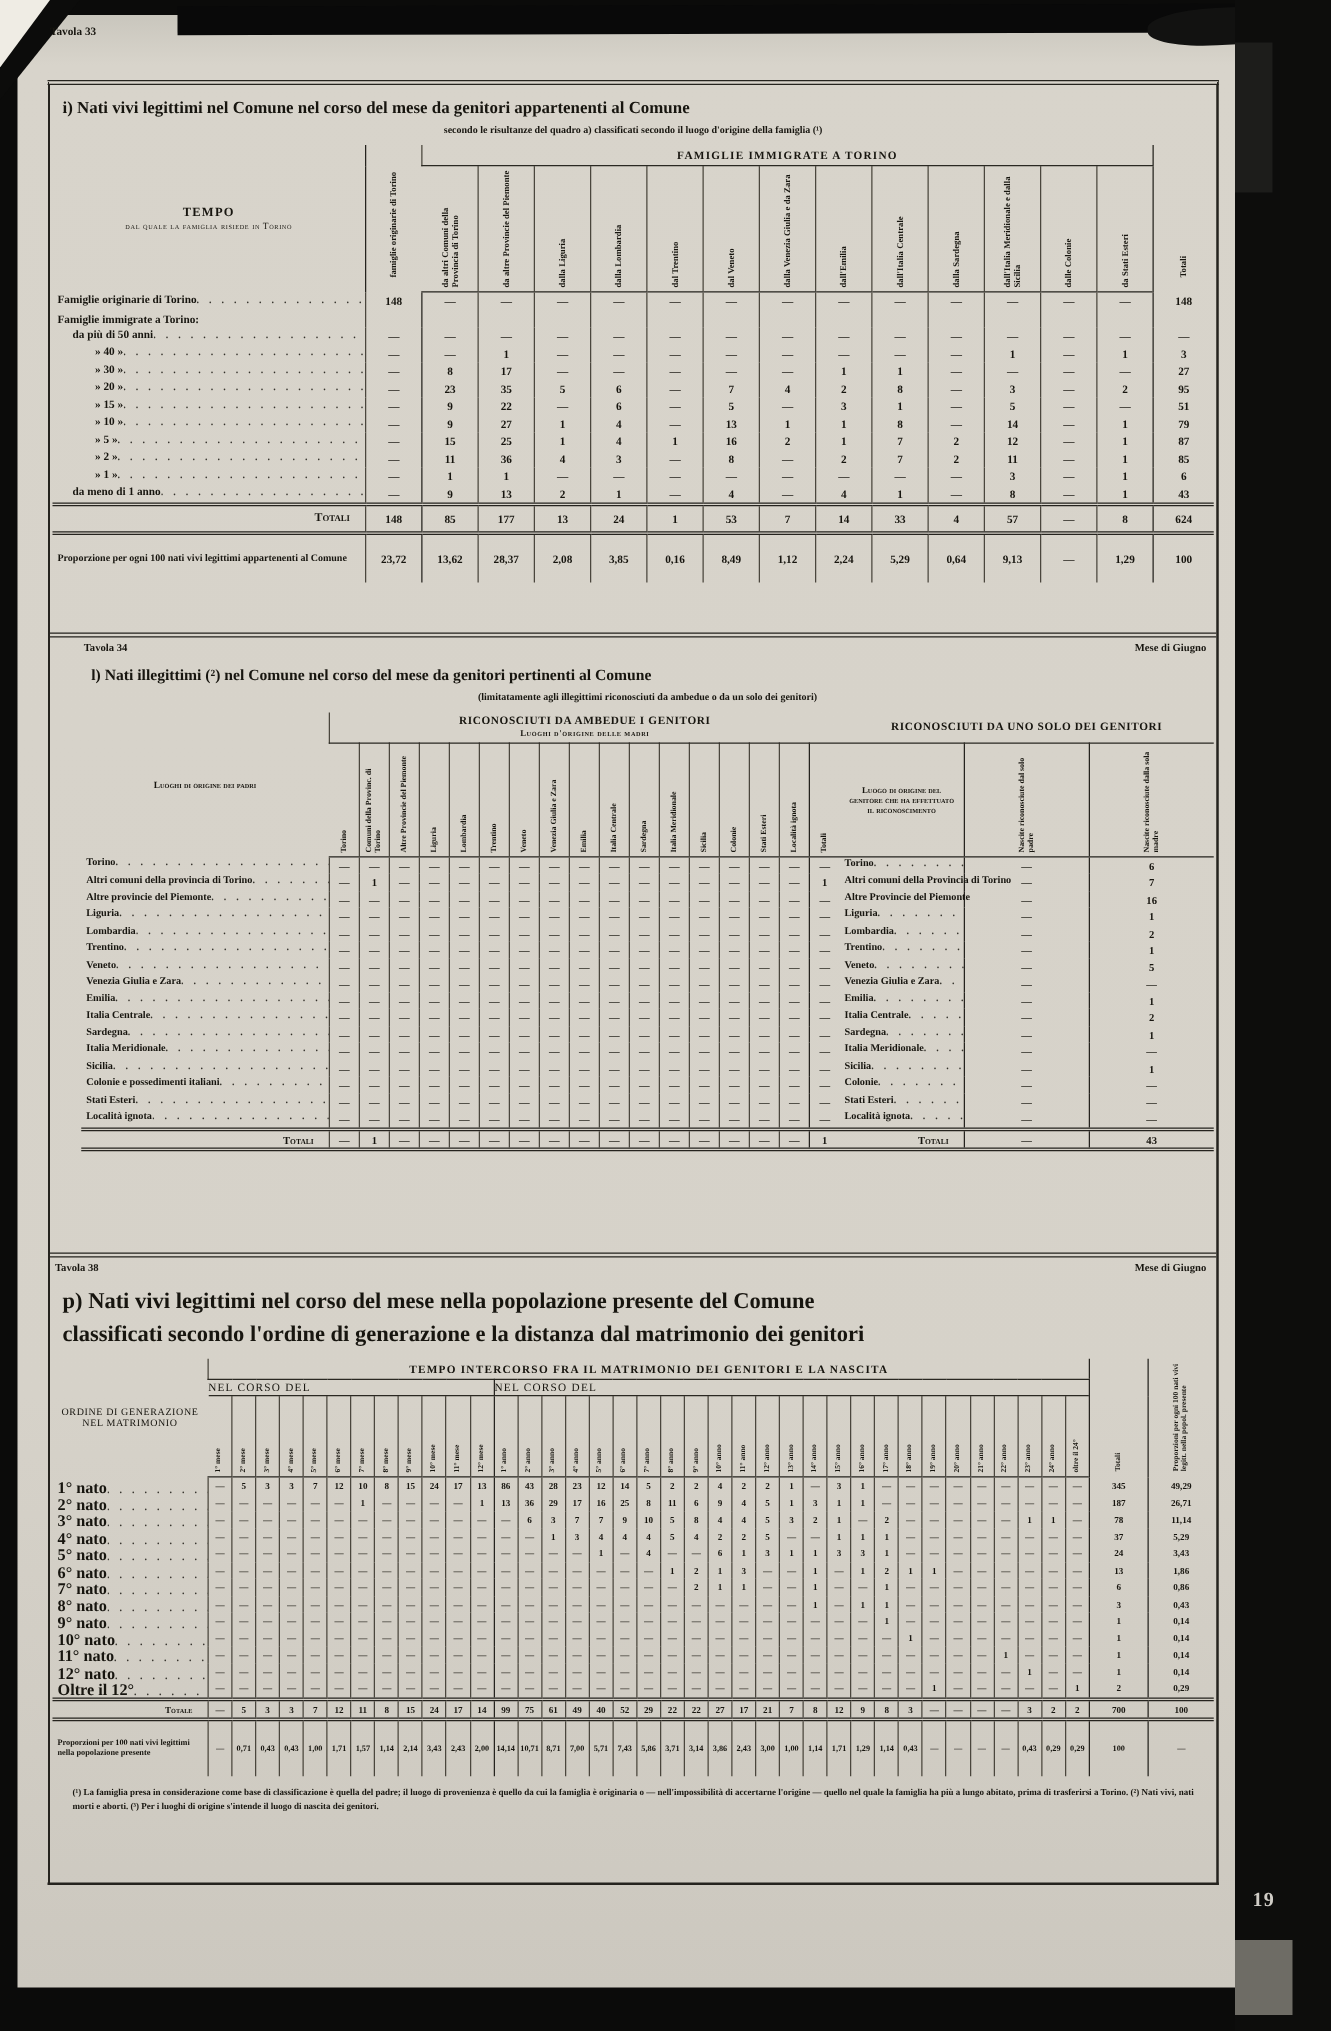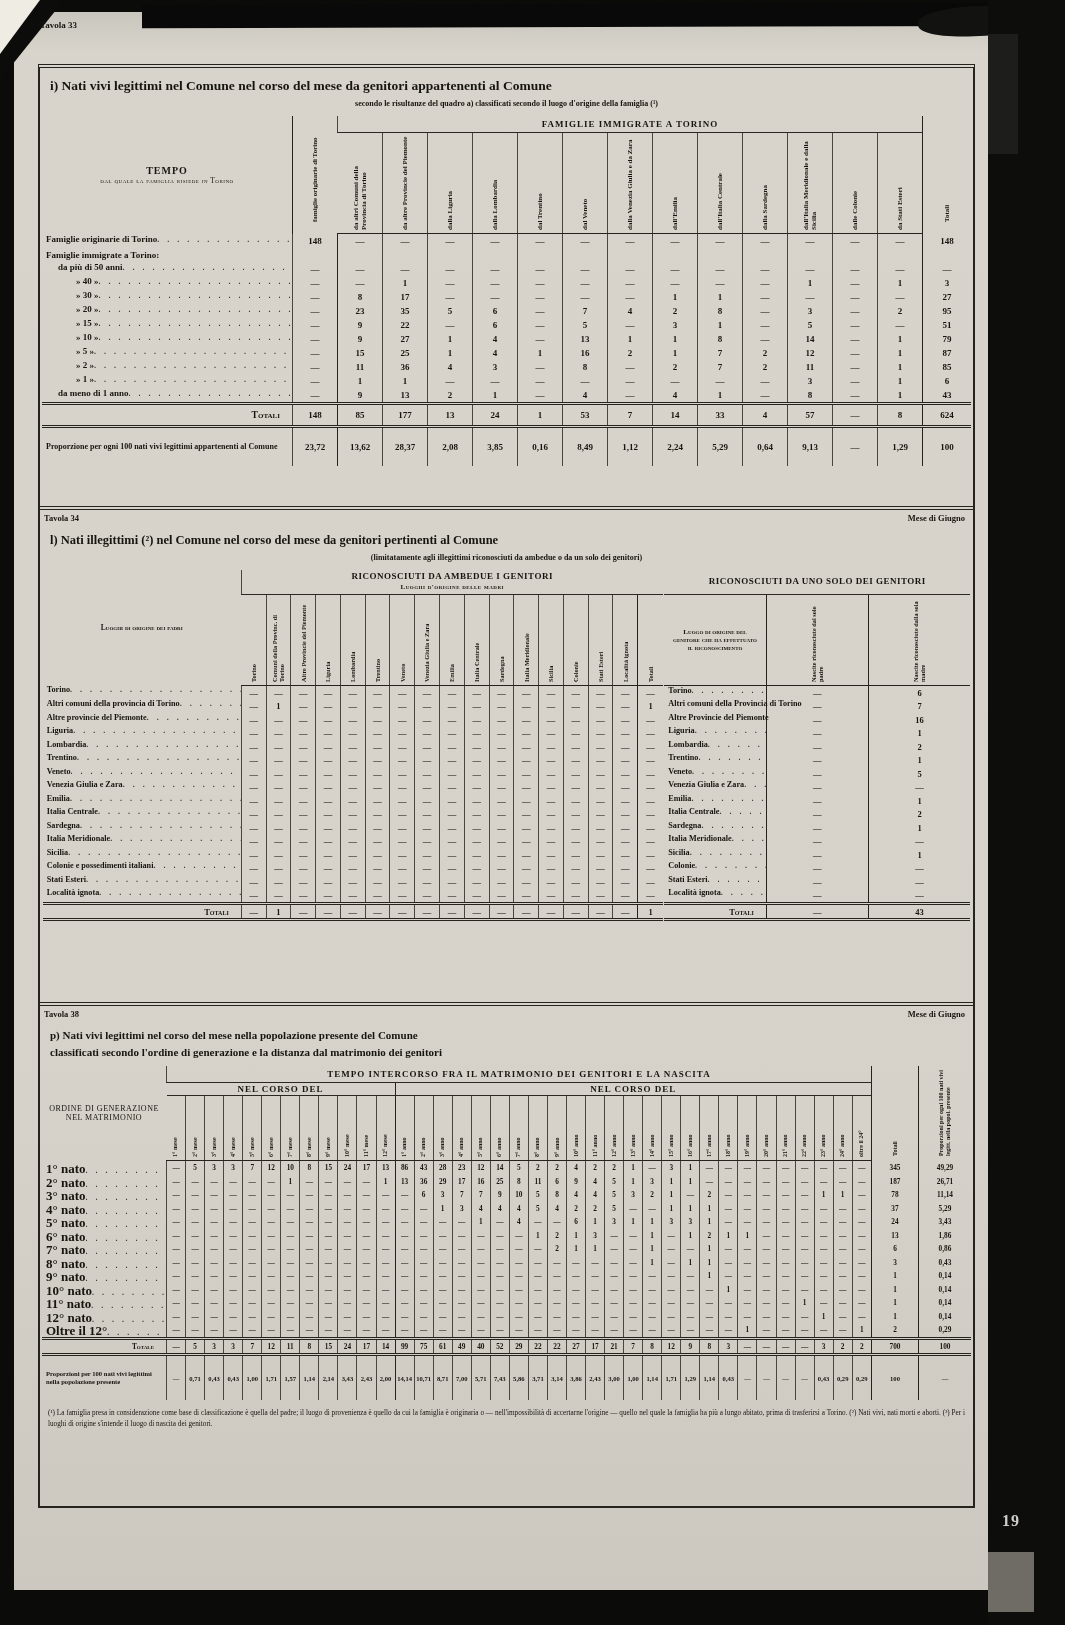--- a/index.html
+++ b/index.html
@@ -16,33 +16,33 @@
   .rightstrip{position:absolute;left:988px;top:0;width:77px;height:1625px;background:#0d0d0c;}
   .strip-patch-top{position:absolute;left:988px;top:34px;width:30px;height:120px;background:#1d1d1b;}
   .strip-patch-bottom{position:absolute;left:988px;top:1552px;width:46px;height:60px;background:#6e6c65;}
   .pageno{position:absolute;left:1002px;top:1512px;font-size:16px;font-weight:bold;color:#cfccc6;letter-spacing:1px;}
   .tav33{position:absolute;left:40px;top:20px;font-size:9px;font-weight:bold;}
 
   .frame{position:absolute;left:38px;top:64px;width:933px;height:1438px;border:2px solid #25231e;
          border-top:4px double #25231e;}
   .sec{position:relative;overflow:hidden;}
   .sec+.sec{border-top:4px double #25231e;}
-  #sec1{height:438px;} #sec2{height:492px;} #sec3{height:498px;}
+  #sec1{height:438px;} #sec2{height:492px;padding-left:23px;} #sec3{height:498px;}
   .sec-head{display:flex;justify-content:space-between;font-size:8.5px;font-weight:bold;padding:3px 8px 0 4px;}
   .t-title{font-weight:bold;font-size:13.5px;margin:8px 10px 0;line-height:1.5;}
   .t-sub{text-align:center;font-weight:bold;font-size:8px;margin:3px 0 8px;}
 
   table{border-collapse:collapse;table-layout:fixed;}
   th,td{padding:0;margin:0;}
   .dtable{margin:0 auto;}
   .dtable th,.dtable td{border-left:1px solid #4a463d;font-size:9px;}
   .dtable th:first-child,.dtable td:first-child{border-left:none;}
   .hv{border-left:1.6px solid #25231e !important;}
   .grp{font-size:9.5px;font-weight:bold;letter-spacing:1px;border-bottom:1px solid #2a2822;height:16px;text-align:center;}
-  .sg{font-size:7px;font-weight:bold;letter-spacing:1px;border-bottom:1px solid #2a2822;height:12px;text-align:center;}
+  .sg{font-size:7px;font-weight:normal;letter-spacing:1px;border-bottom:1px solid #2a2822;height:12px;text-align:left;}
   tr.rotrow th{border-bottom:1.6px solid #25231e;vertical-align:bottom;}
   .rt{writing-mode:vertical-rl;transform:rotate(180deg);font-weight:bold;text-align:left;
       line-height:1.15;margin:3px auto;}
   #t33 .rt{height:94px;font-size:7px;}
   #t2L .rt,#t2R .rt{height:84px;font-size:6.3px;}
   #t38 .rt{height:58px;font-size:6px;}
   #t38 .rt-tall{height:86px;}
   .stub1{vertical-align:middle;}
   .sl1{font-size:10px;font-weight:bold;text-align:center;letter-spacing:1px;}
   .sl2{font-size:7.5px;font-weight:normal;text-align:center;font-variant:small-caps;letter-spacing:.5px;}
@@ -66,21 +66,21 @@
   #t2R tbody td{font-size:8.5px;height:13.5px;}
   #t2R td.lbl{font-size:8.2px;}
   .grp2{font-size:8.5px;font-weight:bold;letter-spacing:.5px;border-bottom:1px solid #2a2822;height:24px;text-align:center;vertical-align:middle;line-height:1.3;}
   .grp2 .g2b{font-size:9px;} .grp2 .g2s{font-size:7px;font-variant:small-caps;}
   #t38{width:929px;} #t38 .stub4{width:124px;vertical-align:middle;}
   #t38 .wt{width:46px;} #t38 .wp{width:52px;}
   #t38 tbody td{font-size:7.3px;height:13.5px;}
   #t38 td.lbl{font-size:13px;}
   #t38 tr.prop td{font-size:6.6px;height:44px;}
   #t38 td.plbl{font-size:7.3px;}
-  .footnote{margin:8px 8px 0;font-size:7.2px;font-weight:normal;text-align:justify;line-height:1.5;}
+  .footnote{margin:8px 18px 0;font-size:7.2px;font-weight:bold;text-align:justify;line-height:1.5;}
   .dash{opacity:.95;}
 </style>
 </head>
 <body>
 
 <div class="paper"></div>
 <div class="topband"></div>
 <div class="corner-dark"></div>
 <div class="corner-white"></div>
 <div class="blob1"></div>
@@ -1054,21 +1054,21 @@
           </tbody>
         </table>
     </div>
   </div>
 
   <div class="sec" id="sec3">
     <div class="sec-head">
       <span>Tavola 38</span>
       <span>Mese di Giugno</span>
     </div>
-    <div class="t-title" style="font-size:11px">
+    <div class="t-title" style="font-size:18px">
       <div>p) Nati vivi legittimi nel corso del mese nella popolazione presente del Comune</div>
       <div>classificati secondo l'ordine di generazione e la distanza dal matrimonio dei genitori</div>
     </div>
     <table class="dtable" id="t38" style="margin-top:6px">
         <thead>
           <tr>
             <th class="stub4" rowspan="3">
               <div class="sl2" style="font-size: 8px;">ORDINE DI GENERAZIONE NEL MATRIMONIO</div>
             </th>
             <th class="grp" colspan="37">TEMPO INTERCORSO FRA IL MATRIMONIO DEI GENITORI E LA NASCITA</th>

